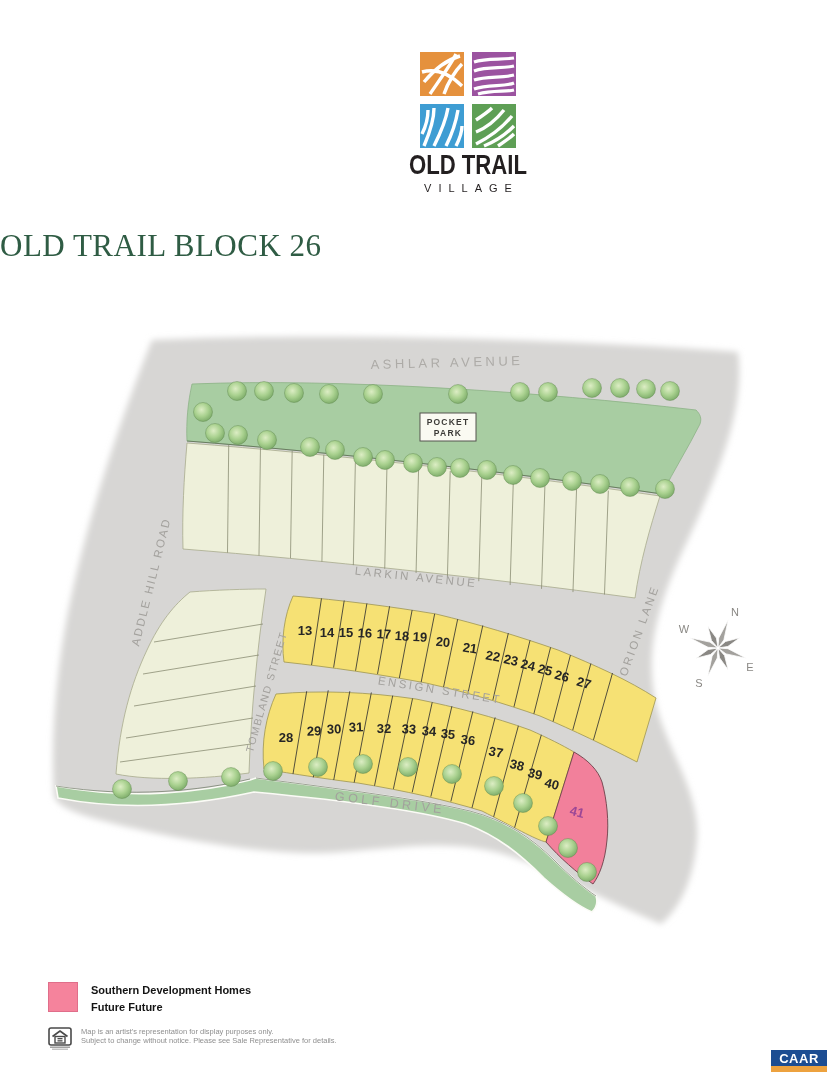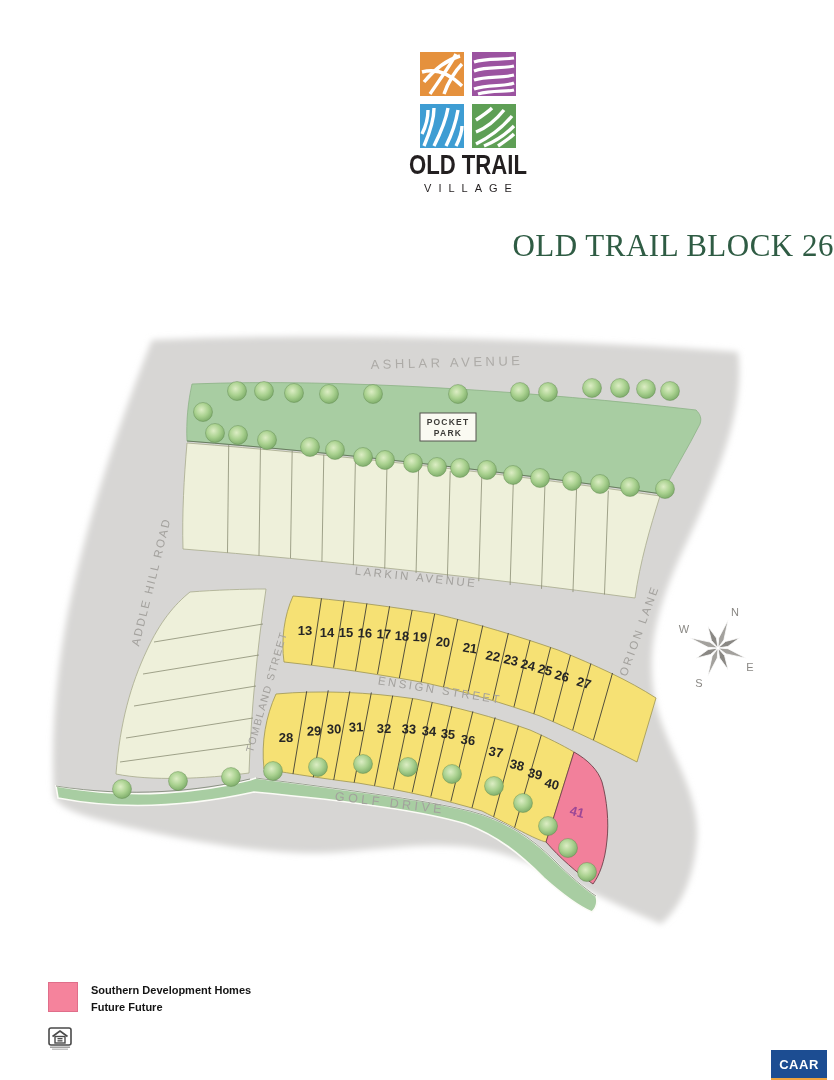--- a/index.html
+++ b/index.html
@@ -5,36 +5,36 @@
   html,body{margin:0;padding:0;background:#ffffff;}
   #page{position:relative;width:834px;height:1080px;background:#ffffff;overflow:hidden;
         font-family:"Liberation Sans",sans-serif;}
   
   #logo{position:absolute;left:3px;top:52px;width:834px;text-align:center;padding-left:48px;}
   #logo-squares{display:block;margin:0 auto;}
   #logo-name{margin-top:2px;font-weight:700;font-size:27px;color:#231f20;
              letter-spacing:0px;transform:scaleX(.82);transform-origin:center;}
   #logo-sub{margin-top:1px;font-weight:500;font-size:11px;color:#231f20;letter-spacing:7px;
             text-indent:7px;}
-  #page-title{position:absolute;left:0;top:228px;width:834px;text-align:right;
+  #page-title{position:absolute;left:0;top:228px;width:834px;text-align:left;
               font-family:"Liberation Serif",serif;font-size:31px;font-weight:500;
               color:#2f5c44;letter-spacing:.5px;}
   
   #map-svg{position:absolute;left:0;top:330px;}
   
   #legend{position:absolute;left:48px;top:982px;width:560px;}
   #legend-row{display:flex;align-items:flex-start;}
   #legend-swatch{width:28px;height:28px;background:var(--pink,#f5839c);
                  border:1px solid #e06e8a;flex:0 0 auto;}
   #legend-text{margin-left:13px;font-weight:700;font-size:11px;line-height:17px;color:#141414;}
   #fineprint-row{display:flex;align-items:flex-start;margin-top:11px;}
   #fineprint{margin-left:9px;font-size:7.5px;line-height:9px;color:#8f8f8f;}
   
   #caar{position:absolute;left:771px;top:1050px;width:56px;height:24px;}
-  #caar-blue{background:#1c4d92;height:28px;display:flex;align-items:center;justify-content:center;}
+  #caar-blue{background:#1c4d92;height:16px;display:flex;align-items:center;justify-content:center;}
   #caar-text{color:#ffffff;font-weight:700;font-size:13px;letter-spacing:.5px;
              font-family:"Liberation Sans",sans-serif;}
   #caar-stripe{height:6px;background:#eda23f;}
 </style>
 </head>
 <body>
 
 <div id="page">
 
   <div id="logo">
@@ -306,20 +306,24 @@
     <div id="fineprint-row">
       <svg width="24" height="24" viewBox="0 0 24 24">
         <rect x="1" y="1" width="22" height="17" rx="2" fill="none" stroke="#4a4a4a" stroke-width="1.6"></rect>
         <path d="M4.5,9.5 L12,4 L19.5,9.5" fill="none" stroke="#4a4a4a" stroke-width="1.6" stroke-linejoin="round"></path>
         <rect x="7" y="9.5" width="10" height="6.5" fill="none" stroke="#4a4a4a" stroke-width="1.4"></rect>
         <rect x="9.5" y="11" width="5" height="1.3" fill="#4a4a4a"></rect>
         <rect x="9.5" y="13.2" width="5" height="1.3" fill="#4a4a4a"></rect>
         <rect x="2" y="19.5" width="20" height="1.4" fill="#9a9a9a"></rect>
         <rect x="4" y="21.6" width="16" height="1.2" fill="#b5b5b5"></rect>
       </svg>
+      <div id="fineprint">
+        <div>Map is an artist's representation for display purposes only.</div>
+        <div>Subject to change without notice. Please see Sale Representative for details.</div>
+      </div>
     </div>
   </div>
 
   <div id="caar">
     <div id="caar-blue">
       <span id="caar-text">CAAR</span>
     </div>
     <div id="caar-stripe"></div>
   </div>
 

